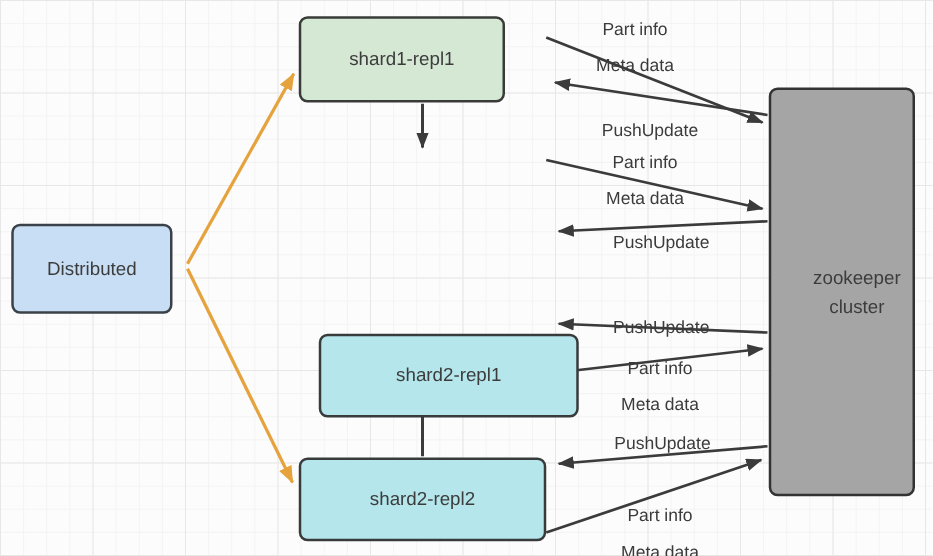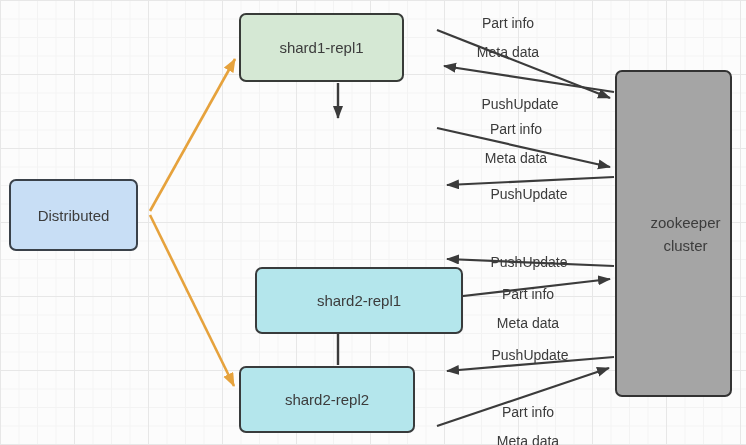--- a/index.html
+++ b/index.html
@@ -83,21 +83,21 @@
 
   <div class="node green" style="left:239px;top:13px;width:165px;height:69px;">
     <span>shard1-repl1</span>
   </div>
 
 
   <div class="node cyan" style="left:255px;top:250px;width:208px;height:67px;margin-top:17px;">
     <span>shard2-repl1</span>
   </div>
 
-  <div class="node cyan" style="left:239px;top:366px;width:176px;height:67px;">
+  <div class="node cyan" style="left:239px;top:366px;width:198px;height:67px;">
     <span>shard2-repl2</span>
   </div>
 
   <div class="node gray" style="left:615px;top:70px;width:117px;height:327px;padding-left:24px;">
     <span>zookeeper</span>
     <span>cluster</span>
   </div>
 
   <div class="elabel" style="left:508px;top:32px;">
     <span>Part info</span>

